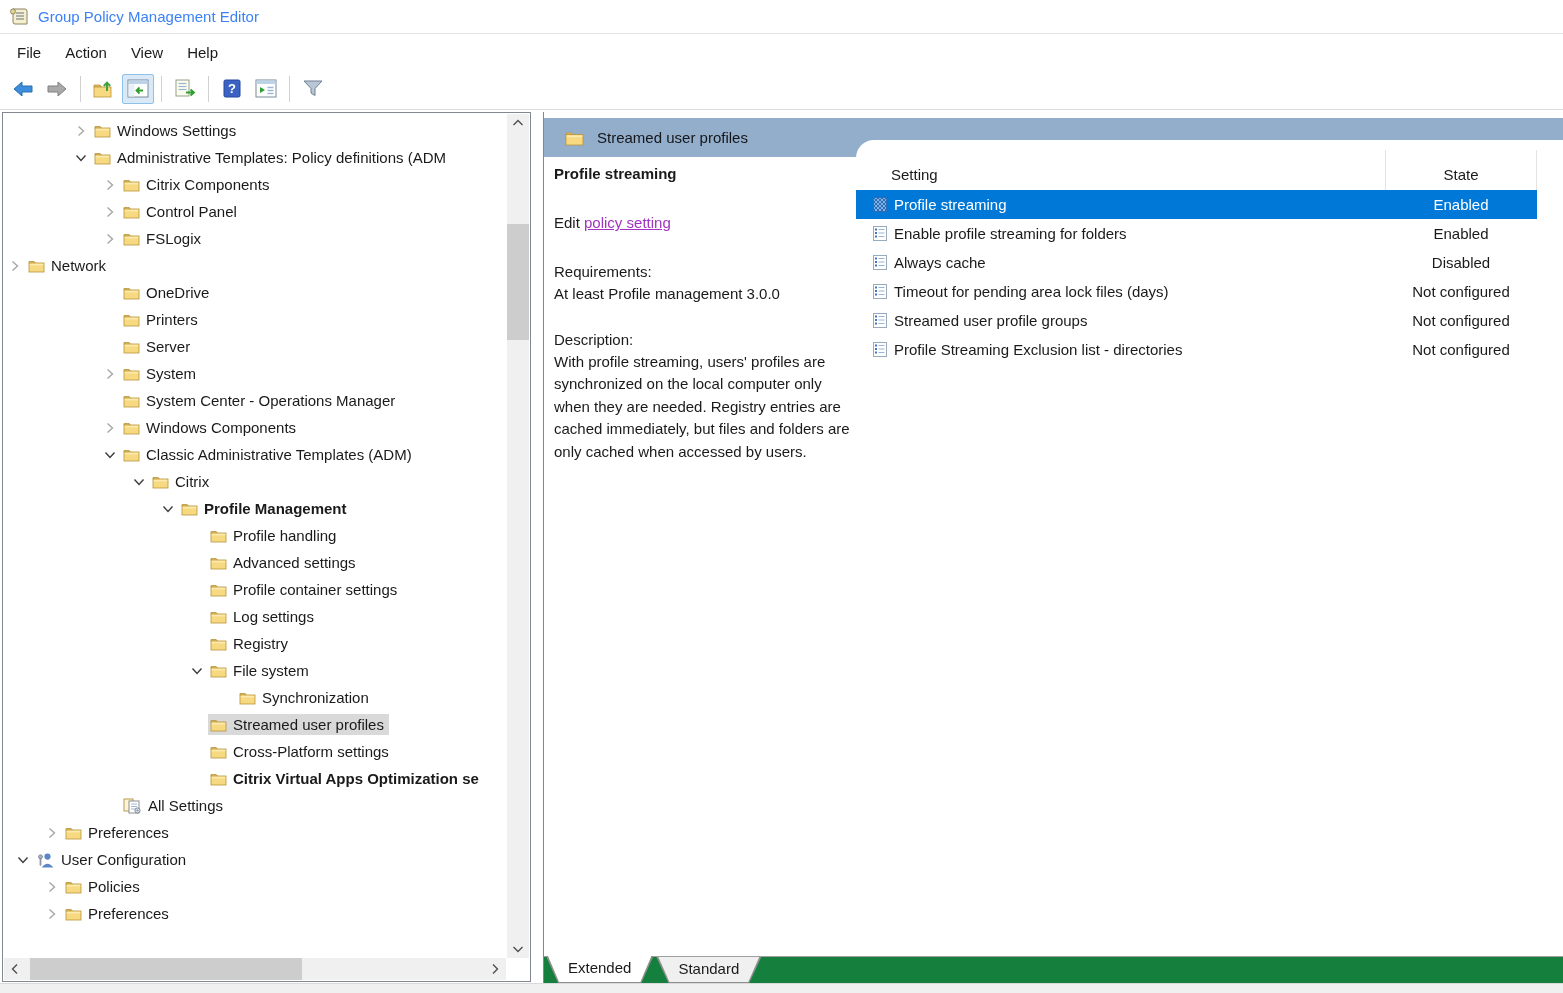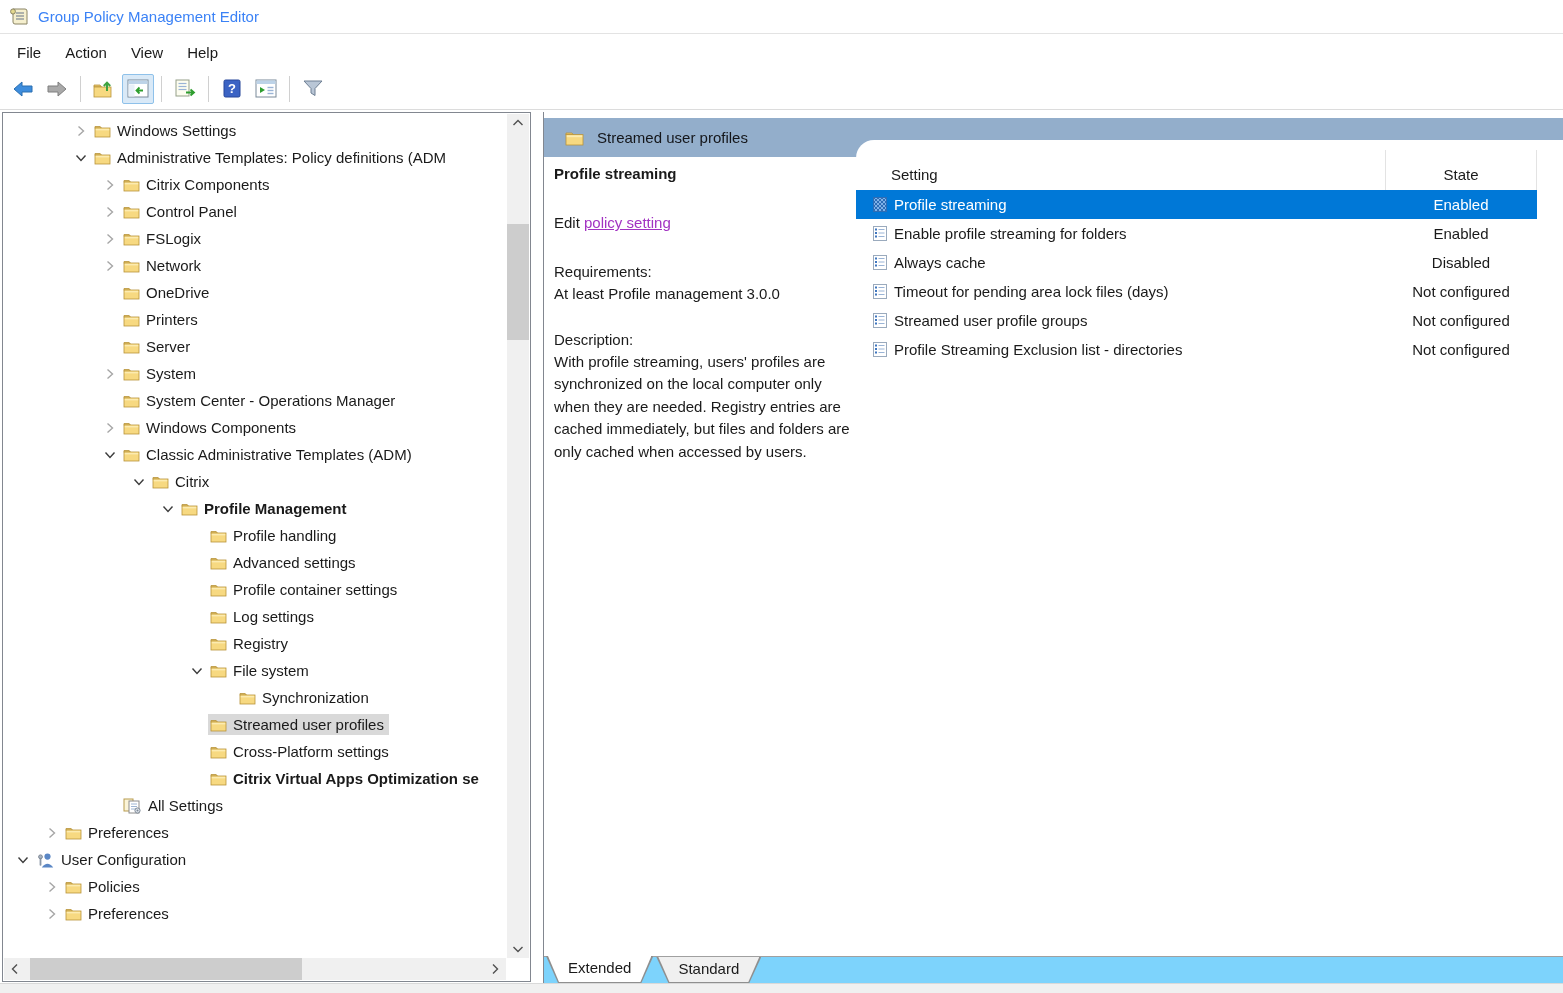--- a/index.html
+++ b/index.html
@@ -72,21 +72,21 @@
   .col-setting { padding:0 0 7px 35px; }
   .col-state { text-align:center; padding-bottom:7px; border-left:1px solid #e3e3e3; border-right:1px solid #e3e3e3; height:40px; display:flex; align-items:flex-end; justify-content:center; }
   .col-fill { height:40px; }
   .list-row { height:29px; display:grid; grid-template-columns:1fr 152px 26px; align-items:center; cursor:default; }
   .cell-setting { display:flex; align-items:center; padding-left:11px; height:100%; }
   .li-icon { display:inline-flex; margin:0 7px 0 6px; }
   .cell-state { text-align:center; height:100%; display:flex; align-items:center; justify-content:center; }
   .list-row.sel .cell-setting, .list-row.sel .cell-state { background:#0078d7; color:#fff; }
 
   
-  .tab-bar { position:absolute; left:0; right:0; bottom:0; height:27px; background:#7dd3fc;
+  .tab-bar { position:absolute; left:0; right:0; bottom:0; height:27px; background:#15803d;
     border-top:1px solid #a0a0a0; display:flex; padding-left:2px; }
   .tab { position:relative; height:26px; margin-right:3px; cursor:default; }
   .tab .shape { position:absolute; inset:0; background:#8f8f8f;
     clip-path:polygon(0 0, 100% 0, calc(100% - 12px) 100%, 12px 100%); }
   .tab .shape::before { content:''; position:absolute; left:2px; right:2px; top:0; bottom:1px; background:#f0f0f0;
     clip-path:polygon(0 0, 100% 0, calc(100% - 11px) 100%, 11px 100%); }
   .tab.active { margin-top:-1px; height:27px; }
   .tab.active .shape::before { background:#fff; }
   .tab-inner { position:relative; z-index:2; display:block; padding:3px 22px 0 22px; }
 
@@ -266,21 +266,21 @@
             <span class="tree-icon">
               <svg width="17" height="14" viewBox="0 0 17 14">
                 <path d="M1 2.5h5.2l1.4 1.8H1z" fill="#e9c96e" stroke="#b8933b" stroke-width="0.8"></path>
                 <rect x="1" y="4" width="15" height="9" fill="#f7d981" stroke="#b8933b" stroke-width="0.8"></rect>
                 <rect x="1.8" y="4.8" width="13.4" height="1.6" fill="#fcebb0"></rect>
               </svg>
             </span>
             <span class="tree-label">FSLogix</span>
           </span>
         </div>
-        <div class="tree-row" style="padding-left: 95px;">
+        <div class="tree-row" style="">
           <span class="expander">
             <svg width="8" height="12">
               <polyline points="1.5,1.5 6.5,6 1.5,10.5" fill="none" stroke="#a6a6a6" stroke-width="1.4"></polyline>
             </svg>
           </span>
           <span class="node">
             <span class="tree-icon">
               <svg width="17" height="14" viewBox="0 0 17 14">
                 <path d="M1 2.5h5.2l1.4 1.8H1z" fill="#e9c96e" stroke="#b8933b" stroke-width="0.8"></path>
                 <rect x="1" y="4" width="15" height="9" fill="#f7d981" stroke="#b8933b" stroke-width="0.8"></rect>

